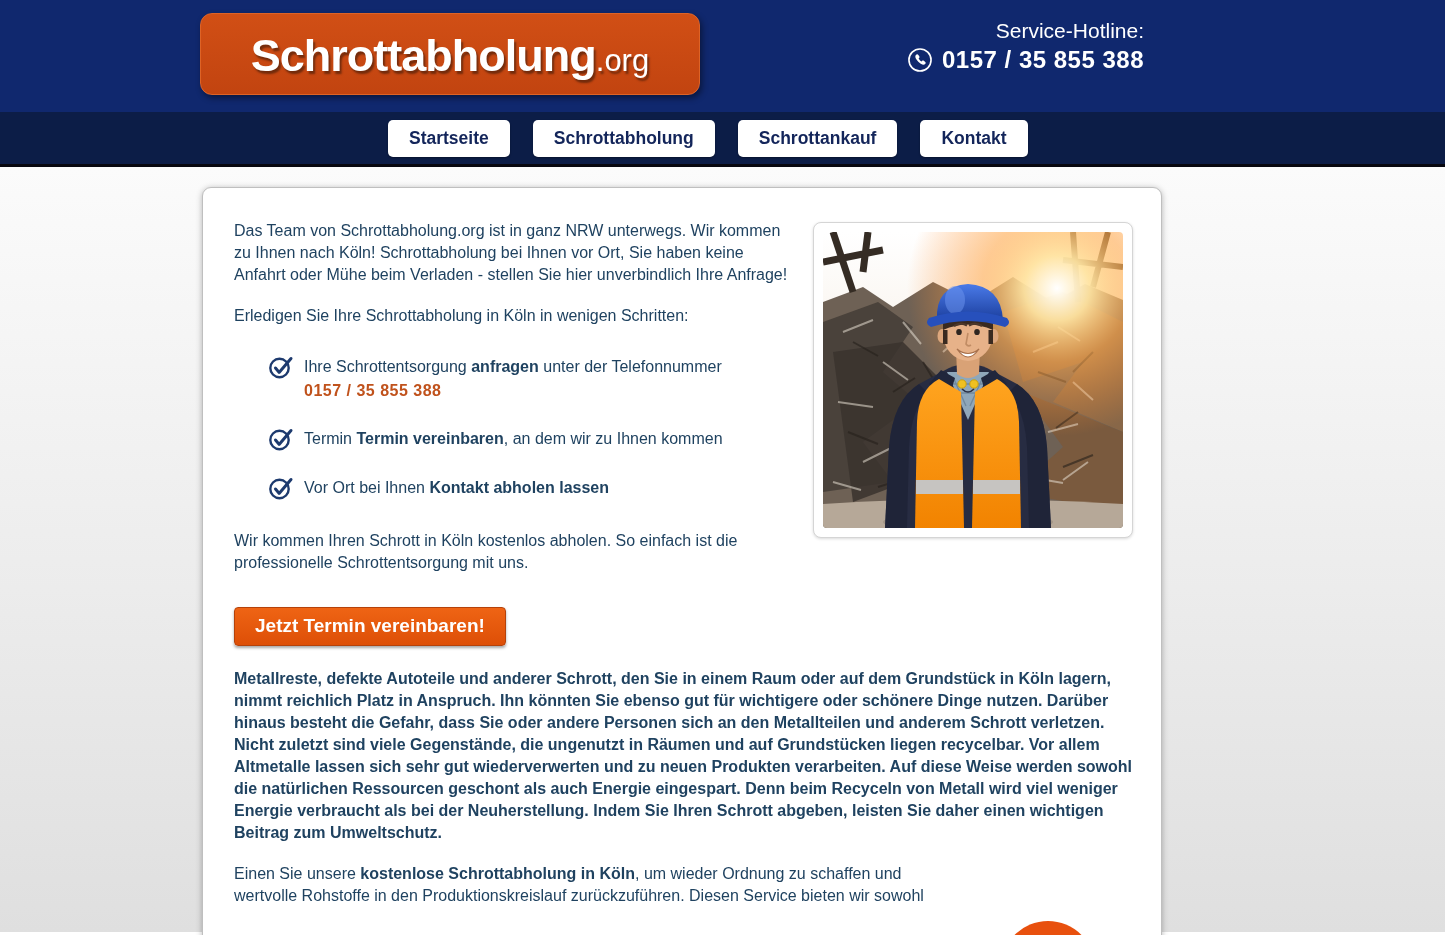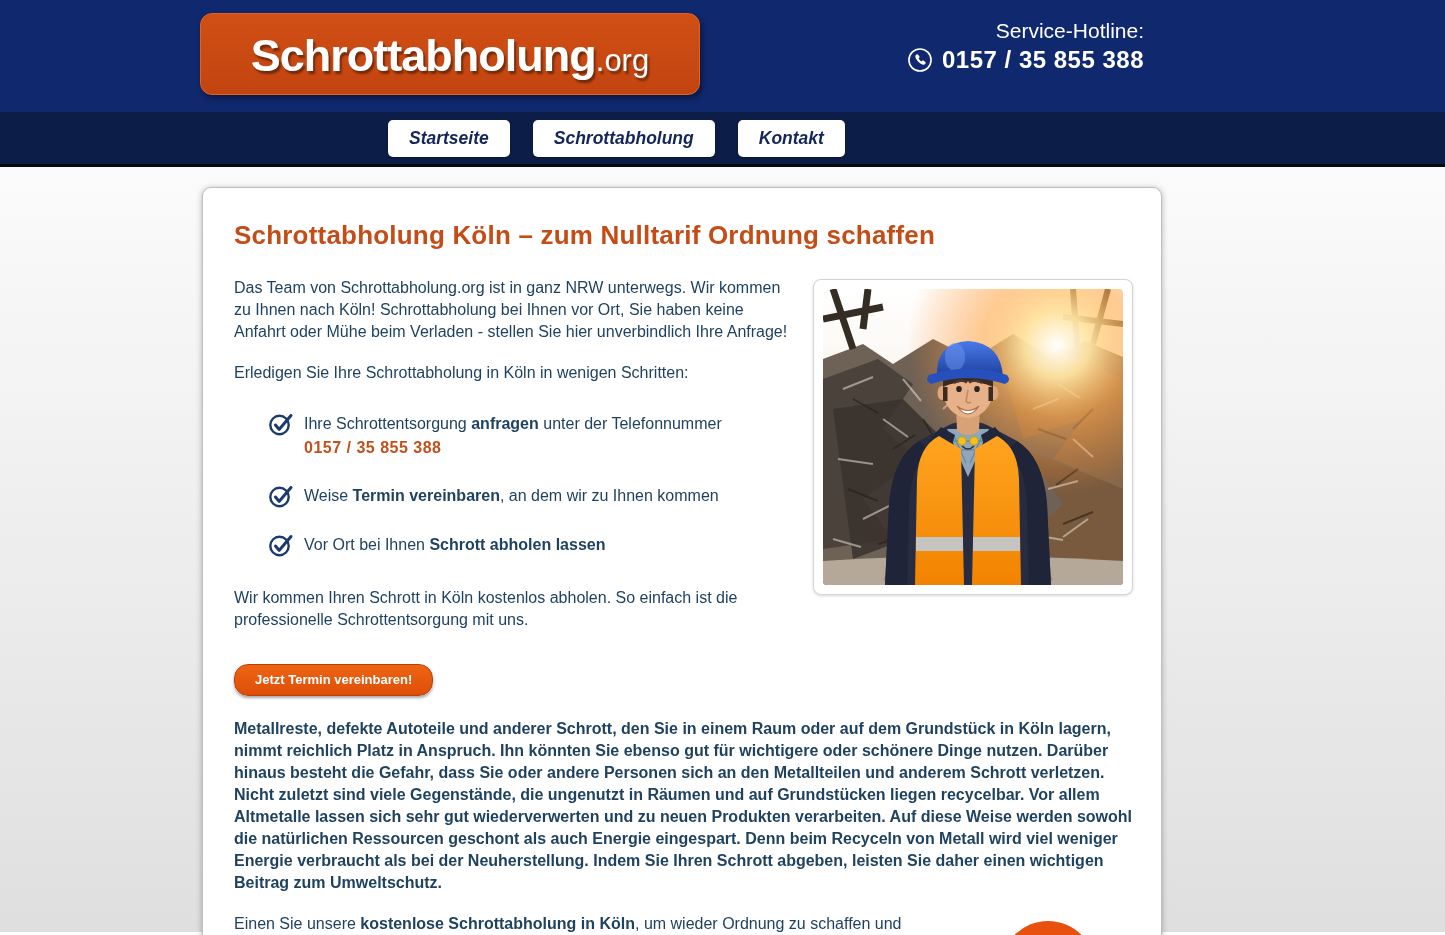--- a/index.html
+++ b/index.html
@@ -57,21 +57,20 @@
   .nav-btn {
     height: 37px;
     background: #fff;
     border: none;
     border-radius: 5px;
     padding: 0 21px;
     font-family: "Liberation Sans", sans-serif;
     font-size: 17.5px; font-weight: 700; color: #13255a;
     cursor: pointer;
     box-shadow: 0 1px 2px rgba(0,0,0,0.35);
-    font-style: italic;
   }
   
   .main {
     height: 765px;
     background: linear-gradient(180deg, #fbfbfb 0%, #ececec 55%, #dfdfdf 100%);
   }
   .card {
     position: relative;
     margin-left: 202px;
     top: 20px;
@@ -129,24 +128,24 @@
     color: #c0521c; font-weight: bold; letter-spacing: 0.5px;
     cursor: pointer;
   }
   .summary { margin-top: 32px !important; clear: none; }
   
   .cta-button {
     display: inline-block;
     margin: 14px 0 0 0;
     background: linear-gradient(180deg, #ef6414, #dd4f07);
     border: 1px solid #b5420a;
-    border-radius: 14px;
+    border-radius: 4px;
     padding: 7px 20px 8px 20px;
     font-family: "Liberation Sans", sans-serif;
-    font-size: 13px; font-weight: bold; color: #fff;
+    font-size: 19px; font-weight: bold; color: #fff;
     box-shadow: 0 2px 3px rgba(0,0,0,0.35);
     cursor: pointer;
   }
   .body-text { margin-top: 22px !important; clear: both; font-weight: bold; }
   .closing { margin-top: 19px !important; max-width: 705px; }
   .promo-badge {
     position: absolute;
     left: 798px; top: 733px;
     width: 94px; height: 94px;
     border-radius: 50%;
@@ -171,27 +170,27 @@
         </svg>
       </span>
       <span class="hotline-number">0157 / 35 855 388</span>
     </div>
   </div>
 </div>
 
 <div class="nav">
   <button class="nav-btn">Startseite</button>
   <button class="nav-btn">Schrottabholung</button>
+  <button class="nav-btn">Schrottankauf</button>
   <button class="nav-btn">Kontakt</button>
 </div>
 
 <div class="main">
   <div class="card">
 
-    <h1 class="page-title">Schrottabholung Köln – zum Nulltarif Ordnung schaffen</h1>
 
     <div class="photo-frame">
       <svg viewBox="0 0 300 296" preserveAspectRatio="none" role="img">
         <defs>
           <linearGradient id="sky" x1="0" y1="0" x2="0" y2="1">
             <stop offset="0" stop-color="#ffffff"></stop>
               <stop offset="1" stop-color="#f0e2d0"></stop>
           </linearGradient>
           <radialGradient id="sun" cx="0.78" cy="0.19" r="0.5">
             <stop offset="0" stop-color="#ffffff"></stop>
@@ -279,30 +278,30 @@
         <span>Ihre Schrottentsorgung </span><span class="b">anfragen</span><span> unter der Telefonnummer</span><br>
         <span class="phone-strong">0157 / 35 855 388</span>
       </li>
       <li>
         <span class="check-icon">
           <svg width="26" height="26" viewBox="0 0 26 26">
             <circle cx="11.5" cy="14" r="9.2" fill="none" stroke="#1d3a6e" stroke-width="2.4"></circle>
             <path d="M7.5 14 l3.6 4.4 L23 4.5" fill="none" stroke="#1d3a6e" stroke-width="3" stroke-linecap="round" stroke-linejoin="round"></path>
           </svg>
         </span>
-        <span>Weise </span><span class="b">Termin vereinbaren</span><span>, an dem wir zu Ihnen kommen</span>
+        <span>Termin </span><span class="b">Termin vereinbaren</span><span>, an dem wir zu Ihnen kommen</span>
       </li>
       <li>
         <span class="check-icon">
           <svg width="26" height="26" viewBox="0 0 26 26">
             <circle cx="11.5" cy="14" r="9.2" fill="none" stroke="#1d3a6e" stroke-width="2.4"></circle>
             <path d="M7.5 14 l3.6 4.4 L23 4.5" fill="none" stroke="#1d3a6e" stroke-width="3" stroke-linecap="round" stroke-linejoin="round"></path>
           </svg>
         </span>
-        <span>Vor Ort bei Ihnen </span><span class="b">Schrott abholen lassen</span><span></span>
+        <span>Vor Ort bei Ihnen </span><span class="b">Kontakt abholen lassen</span><span></span>
       </li>
     </ul>
 
     <p class="summary" style="max-width:560px">Wir kommen Ihren Schrott in Köln kostenlos abholen. So einfach ist die professionelle Schrottentsorgung mit uns.</p>
 
     <button class="cta-button">Jetzt Termin vereinbaren!</button>
 
     <p class="body-text">Metallreste, defekte Autoteile und anderer Schrott, den Sie in einem Raum oder auf dem Grundstück in Köln lagern, nimmt reichlich Platz in Anspruch. Ihn könnten Sie ebenso gut für wichtigere oder schönere Dinge nutzen. Darüber hinaus besteht die Gefahr, dass Sie oder andere Personen sich an den Metallteilen und anderem Schrott verletzen. Nicht zuletzt sind viele Gegenstände, die ungenutzt in Räumen und auf Grundstücken liegen recycelbar. Vor allem Altmetalle lassen sich sehr gut wiederverwerten und zu neuen Produkten verarbeiten. Auf diese Weise werden sowohl die natürlichen Ressourcen geschont als auch Energie eingespart. Denn beim Recyceln von Metall wird viel weniger Energie verbraucht als bei der Neuherstellung. Indem Sie Ihren Schrott abgeben, leisten Sie daher einen wichtigen Beitrag zum Umweltschutz.</p>
 
     <p class="closing"><span>Einen Sie unsere </span><span class="b">kostenlose Schrottabholung in Köln</span><span>, um wieder Ordnung zu schaffen und wertvolle Rohstoffe in den Produktionskreislauf zurückzuführen. Diesen Service bieten wir sowohl </span></p>

